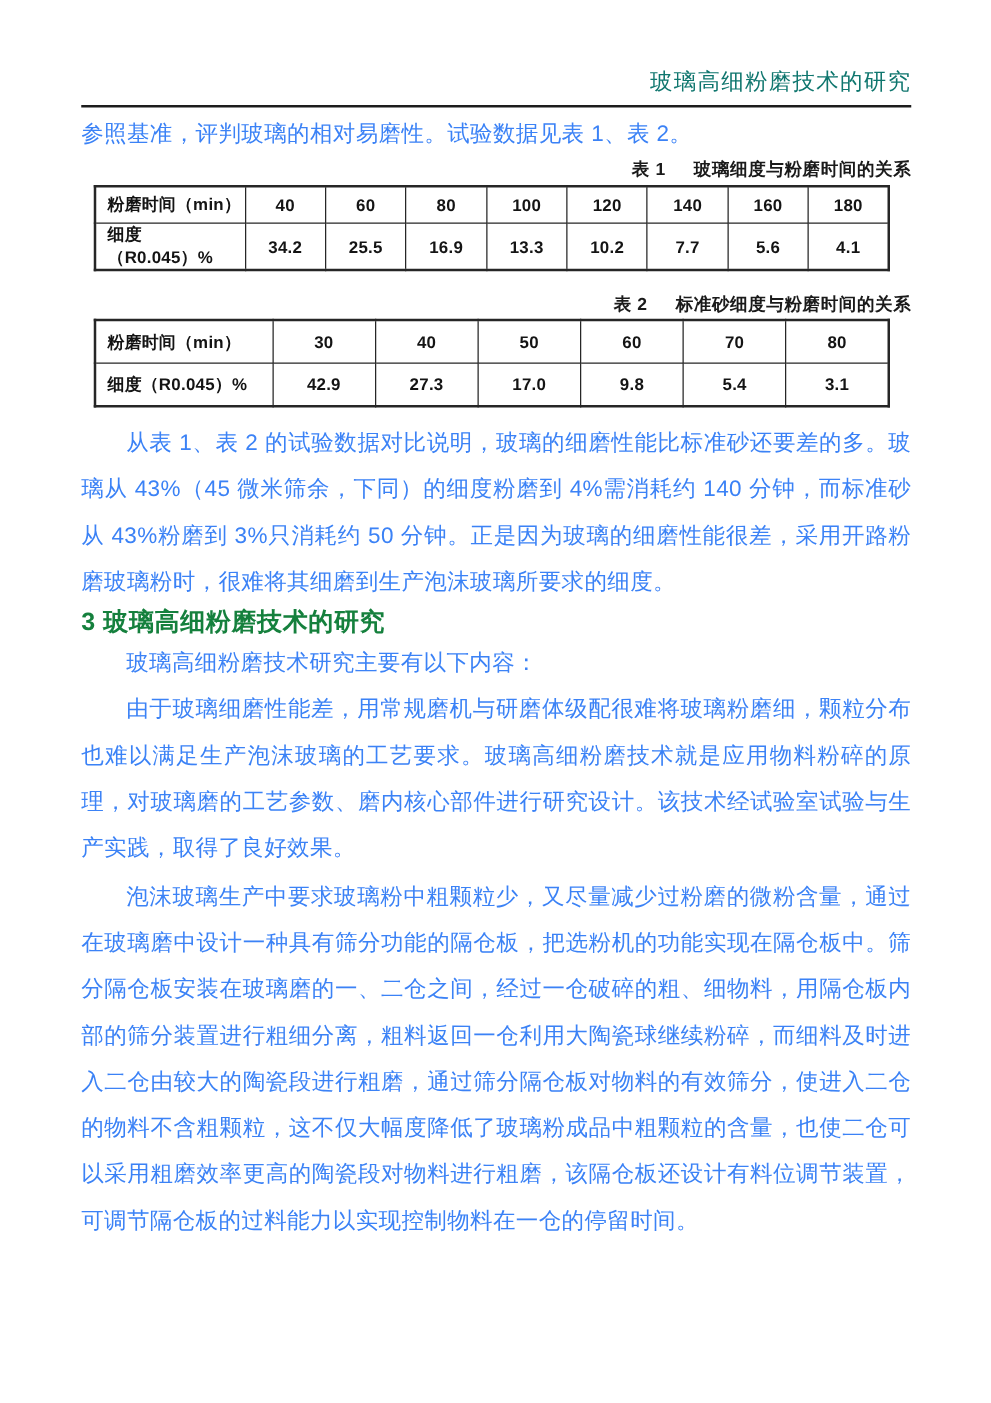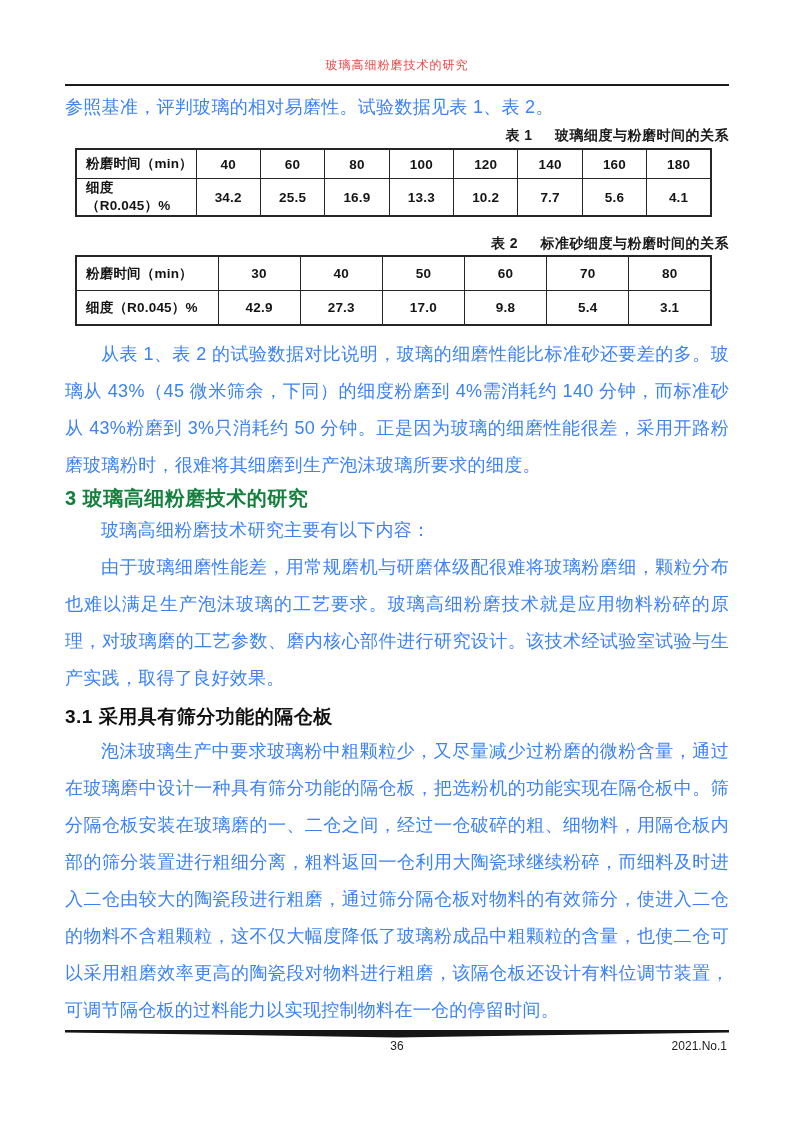--- a/index.html
+++ b/index.html
@@ -8,25 +8,25 @@
     width: 793px;
     height: 1122px;
     box-sizing: border-box;
     padding: 57px 64px 0 65px;
     background: #ffffff;
     color: #1a1a1a;
     font-family: "Liberation Sans", "DejaVu Sans", sans-serif;
     overflow: hidden;
   }
   .running-title {
-    text-align: center;
-    font-size: 12px;
+    text-align: right;
+    font-size: 18px;
     line-height: 17px;
     letter-spacing: 1px;
-    color: #ef4444;
+    color: #0f766e;
   }
   .head-rule {
     margin-top: 10px;
     border-top: 2px solid #1c1c1c;
     height: 0;
   }
   .para {
     margin: 0;
     font-size: 18px;
     line-height: 37px;
@@ -195,27 +195,17 @@
   </table>
 
   <p class="para indent p-compare">从表 1、表 2 的试验数据对比说明，玻璃的细磨性能比标准砂还要差的多。玻璃从 43%（45 微米筛余，下同）的细度粉磨到 4%需消耗约 140 分钟，而标准砂从 43%粉磨到 3%只消耗约 50 分钟。正是因为玻璃的细磨性能很差，采用开路粉磨玻璃粉时，很难将其细磨到生产泡沫玻璃所要求的细度。</p>
 
   <h2 class="sec">3 玻璃高细粉磨技术的研究</h2>
 
   <p class="para indent">玻璃高细粉磨技术研究主要有以下内容：</p>
 
   <p class="para indent">由于玻璃细磨性能差，用常规磨机与研磨体级配很难将玻璃粉磨细，颗粒分布也难以满足生产泡沫玻璃的工艺要求。玻璃高细粉磨技术就是应用物料粉碎的原理，对玻璃磨的工艺参数、磨内核心部件进行研究设计。该技术经试验室试验与生产实践，取得了良好效果。</p>
 
-  <h3 class="subsec">3.1 采用具有筛分功能的隔仓板</h3>
 
   <p class="para indent p-s31">泡沫玻璃生产中要求玻璃粉中粗颗粒少，又尽量减少过粉磨的微粉含量，通过在玻璃磨中设计一种具有筛分功能的隔仓板，把选粉机的功能实现在隔仓板中。筛分隔仓板安装在玻璃磨的一、二仓之间，经过一仓破碎的粗、细物料，用隔仓板内部的筛分装置进行粗细分离，粗料返回一仓利用大陶瓷球继续粉碎，而细料及时进入二仓由较大的陶瓷段进行粗磨，通过筛分隔仓板对物料的有效筛分，使进入二仓的物料不含粗颗粒，这不仅大幅度降低了玻璃粉成品中粗颗粒的含量，也使二仓可以采用粗磨效率更高的陶瓷段对物料进行粗磨，该隔仓板还设计有料位调节装置，可调节隔仓板的过料能力以实现控制物料在一仓的停留时间。</p>
 
-  <div class="footer">
-    <svg class="foot-rule" viewBox="0 0 664 8" preserveAspectRatio="none">
-      <polygon points="0,0 664,0 664,2.6 332,7.4 0,2.6" fill="#161616"></polygon>
-    </svg>
-    <div class="foot-row">
-      <span class="pageno">36</span>
-      <span class="issue">2021.No.1</span>
-    </div>
-  </div>
 
 </div>
 
 </body></html>

